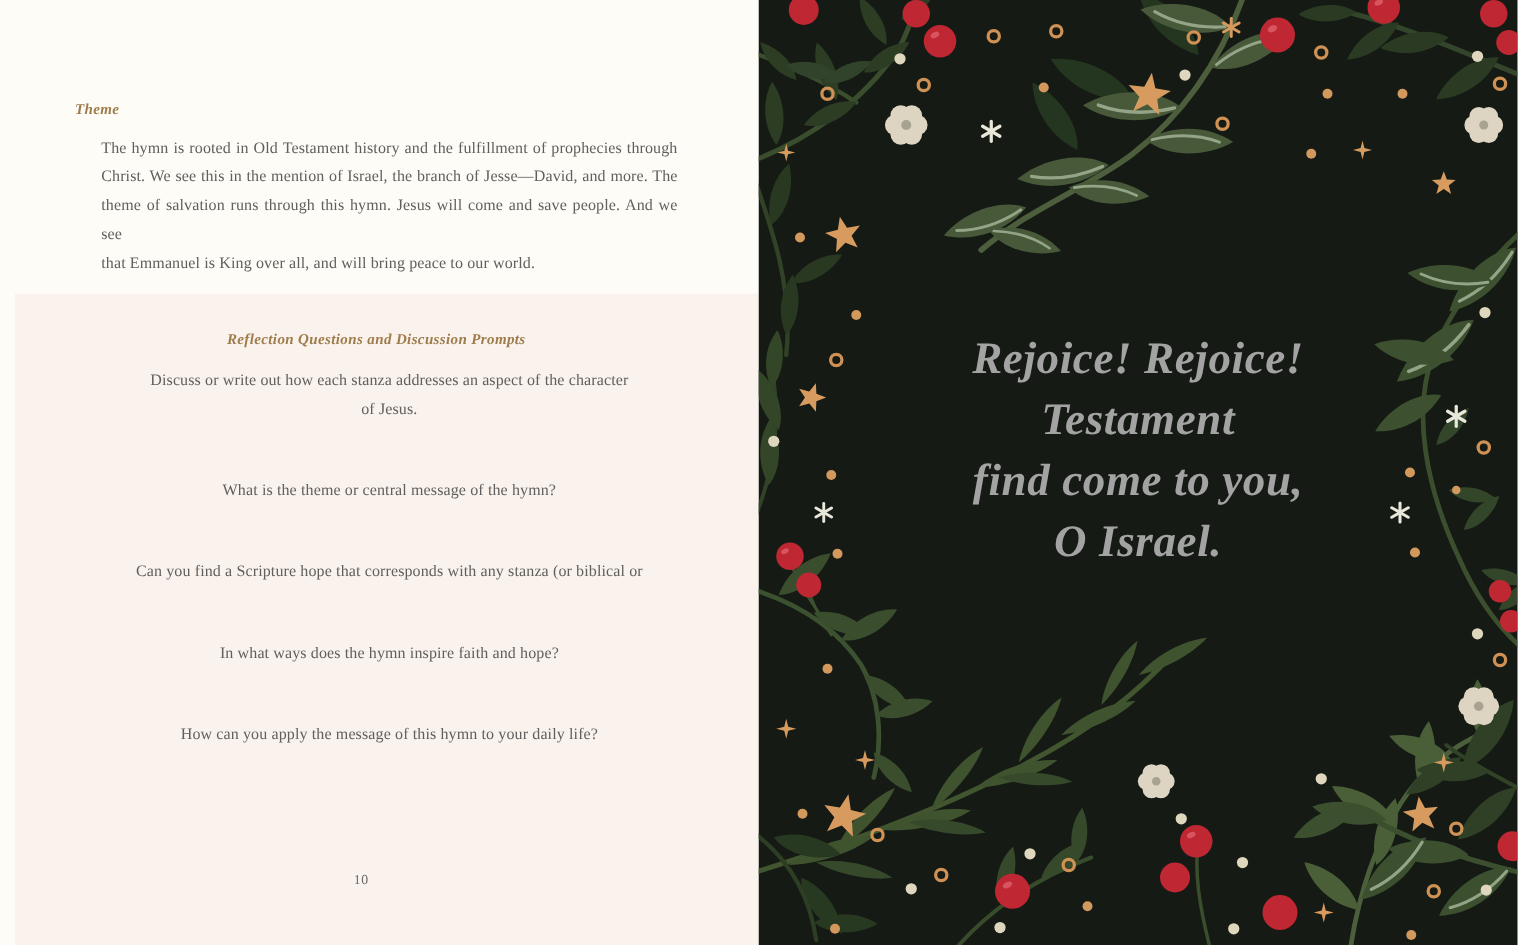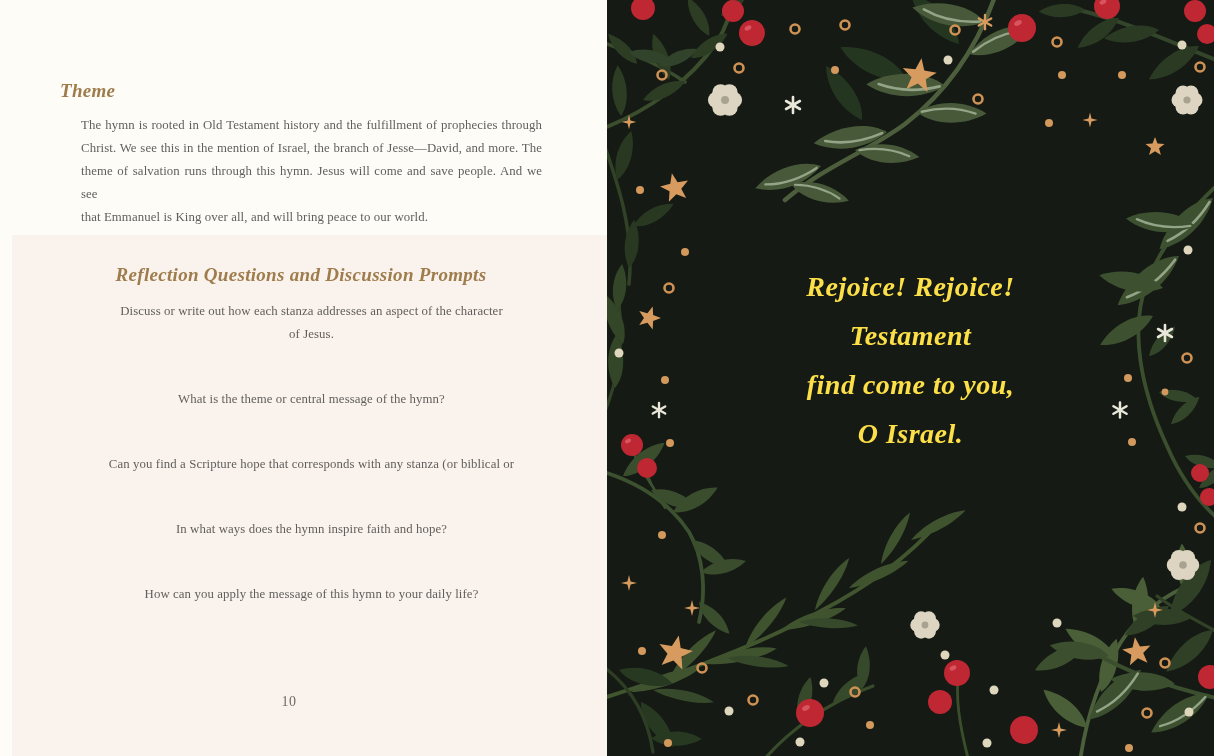--- a/index.html
+++ b/index.html
@@ -6,39 +6,39 @@
   .spread{
     position:relative;width:1214px;height:756px;overflow:hidden;
     font-family:"Liberation Serif","DejaVu Serif",serif;
     display:flex;
   }
   
   .page-left{position:relative;width:607px;height:756px;background:#fdfcf7;flex:0 0 auto;}
   .panel{position:absolute;left:12px;right:0;top:235px;bottom:0;background:#faf2ec;}
   .theme-section{position:absolute;left:60px;right:65px;top:80px;}
   .gold-heading{
-    margin:0 0 12px 0;font-style:italic;font-weight:bold;font-size:19px;
+    margin:0 0 12px 0;font-style:italic;font-weight:bold;font-size:12px;
     letter-spacing:.3px;color:#9e7c4c;
   }
   .body-line{
     font-size:12.8px;line-height:23px;color:#605f5d;letter-spacing:.1px;margin-left:21px;
   }
   .just{text-align:justify;text-align-last:justify;}
   .panel-content{position:absolute;left:48px;right:65px;top:29px;text-align:center;}
   .question{margin:0 0 42px 0;}
   .pageno{
     position:absolute;left:48px;bottom:46px;width:482px;text-align:center;
-    font-size:14px;color:#6b6a67;letter-spacing:.5px;margin-top:48px;
+    font-size:11px;color:#6b6a67;letter-spacing:.5px;margin-top:48px;
   }
   
   .page-right{position:relative;width:607px;height:756px;background:#151a14;flex:0 0 auto;}
   .page-right svg{position:absolute;inset:0;display:block;}
   .quote{
     position:absolute;left:0;right:0;top:262px;text-align:center;
-    color:#fde047;font-style:italic;font-weight:bold;font-size:28px;line-height:49px;
+    color:#a3a3a3;font-style:italic;font-weight:bold;font-size:36px;line-height:49px;
     letter-spacing:.5px;
   }
   .vein{fill:none;stroke:#93a487;stroke-width:1.6;stroke-linecap:round;}
   .stem{fill:none;stroke-linecap:round;}
   .sp line{stroke-linecap:round;stroke-width:2.6;}
 </style>
 </head>
 <body>
 
 <div class="spread">

